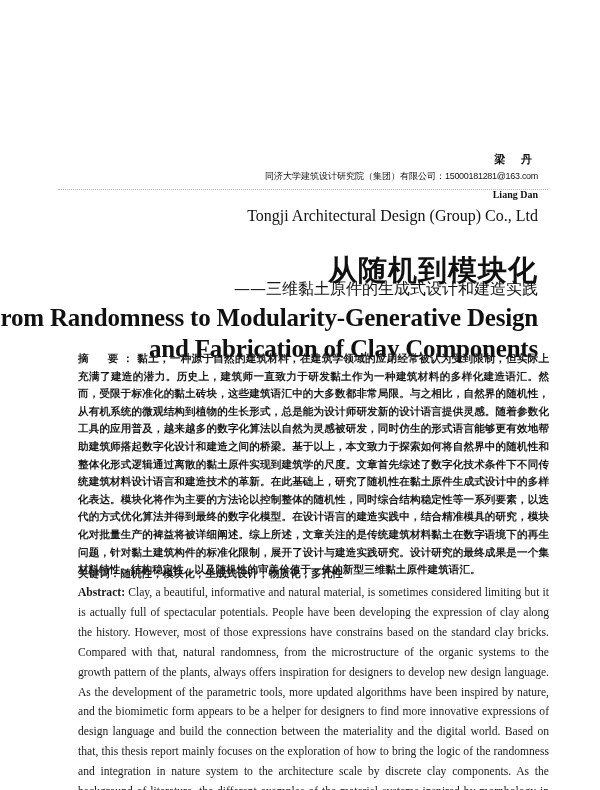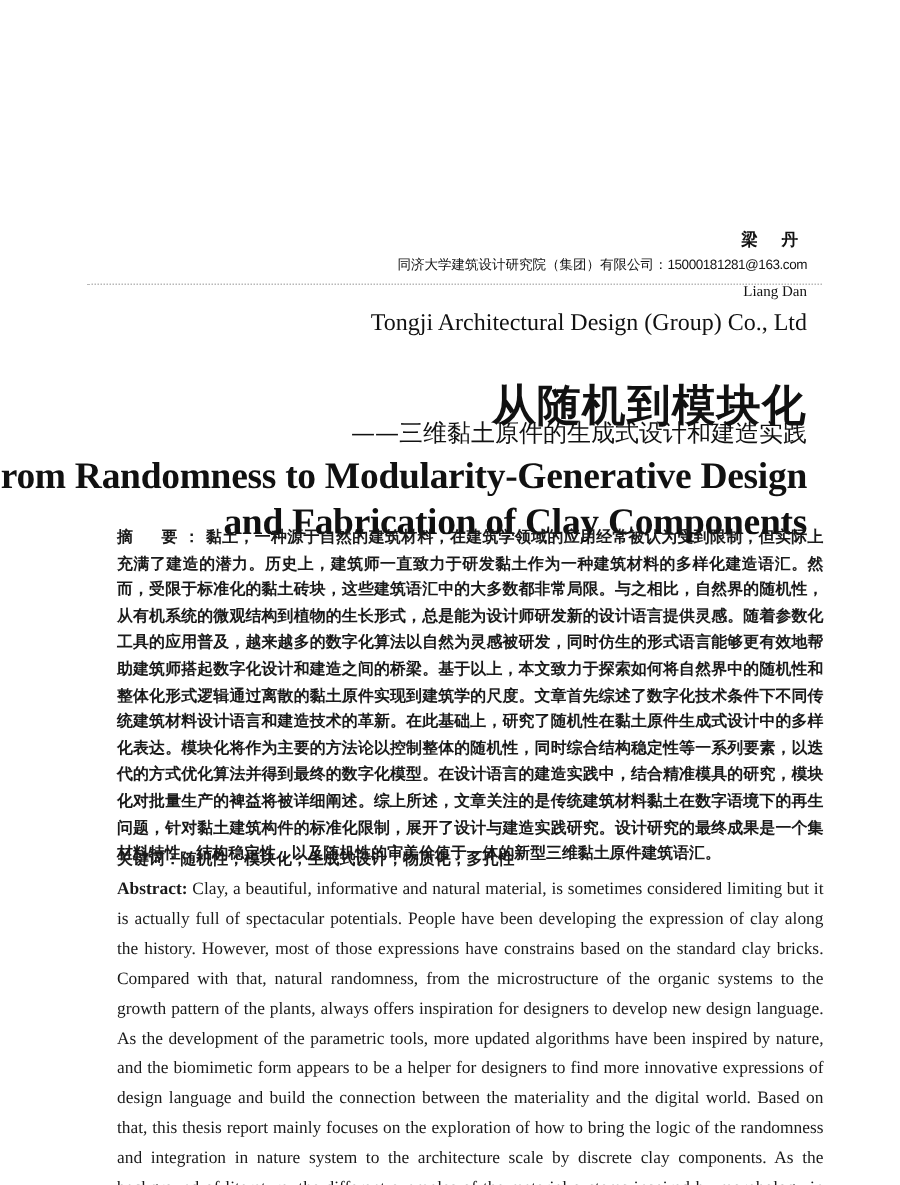--- a/index.html
+++ b/index.html
@@ -7,21 +7,21 @@
       width: 600px; height: 790px; overflow: hidden; position: relative;
       color: #111111;
       font-family: "DejaVu Serif", "Liberation Serif", serif;
     }
     .abs { position: absolute; }
     .right { text-align: right; margin-top: 48px; }
 
     #author-cn { top: 104px; right: 62px; font-size: 11px; font-weight: bold; letter-spacing: 6px; }
     #affil-cn { top: 122px; right: 62px; font-size: 9px; white-space: nowrap; }
     #affil-cn .email { font-family: "Liberation Sans", sans-serif; font-size: 9px; letter-spacing: -0.3px; }
-    #author-en { top: 141px; right: 62px; font-size: 10px; font-family: "Liberation Serif", serif; }
+    #author-en { top: 141px; right: 62px; font-size: 10px; font-family: "Liberation Serif", serif; font-weight: bold; }
     #affil-en { top: 159px; right: 62px; font-size: 16px; font-family: "Liberation Serif", serif; white-space: nowrap; }
 
     #separator {
       top: 189px; left: 58px; width: 490px; height: 0;
       border-top: 1px dotted #b8b8b8;
     }
 
     #title-cn {
       top: 203px; right: 62px; font-size: 29px; font-weight: bold;
       font-family: "DejaVu Sans", sans-serif; letter-spacing: 1px;

